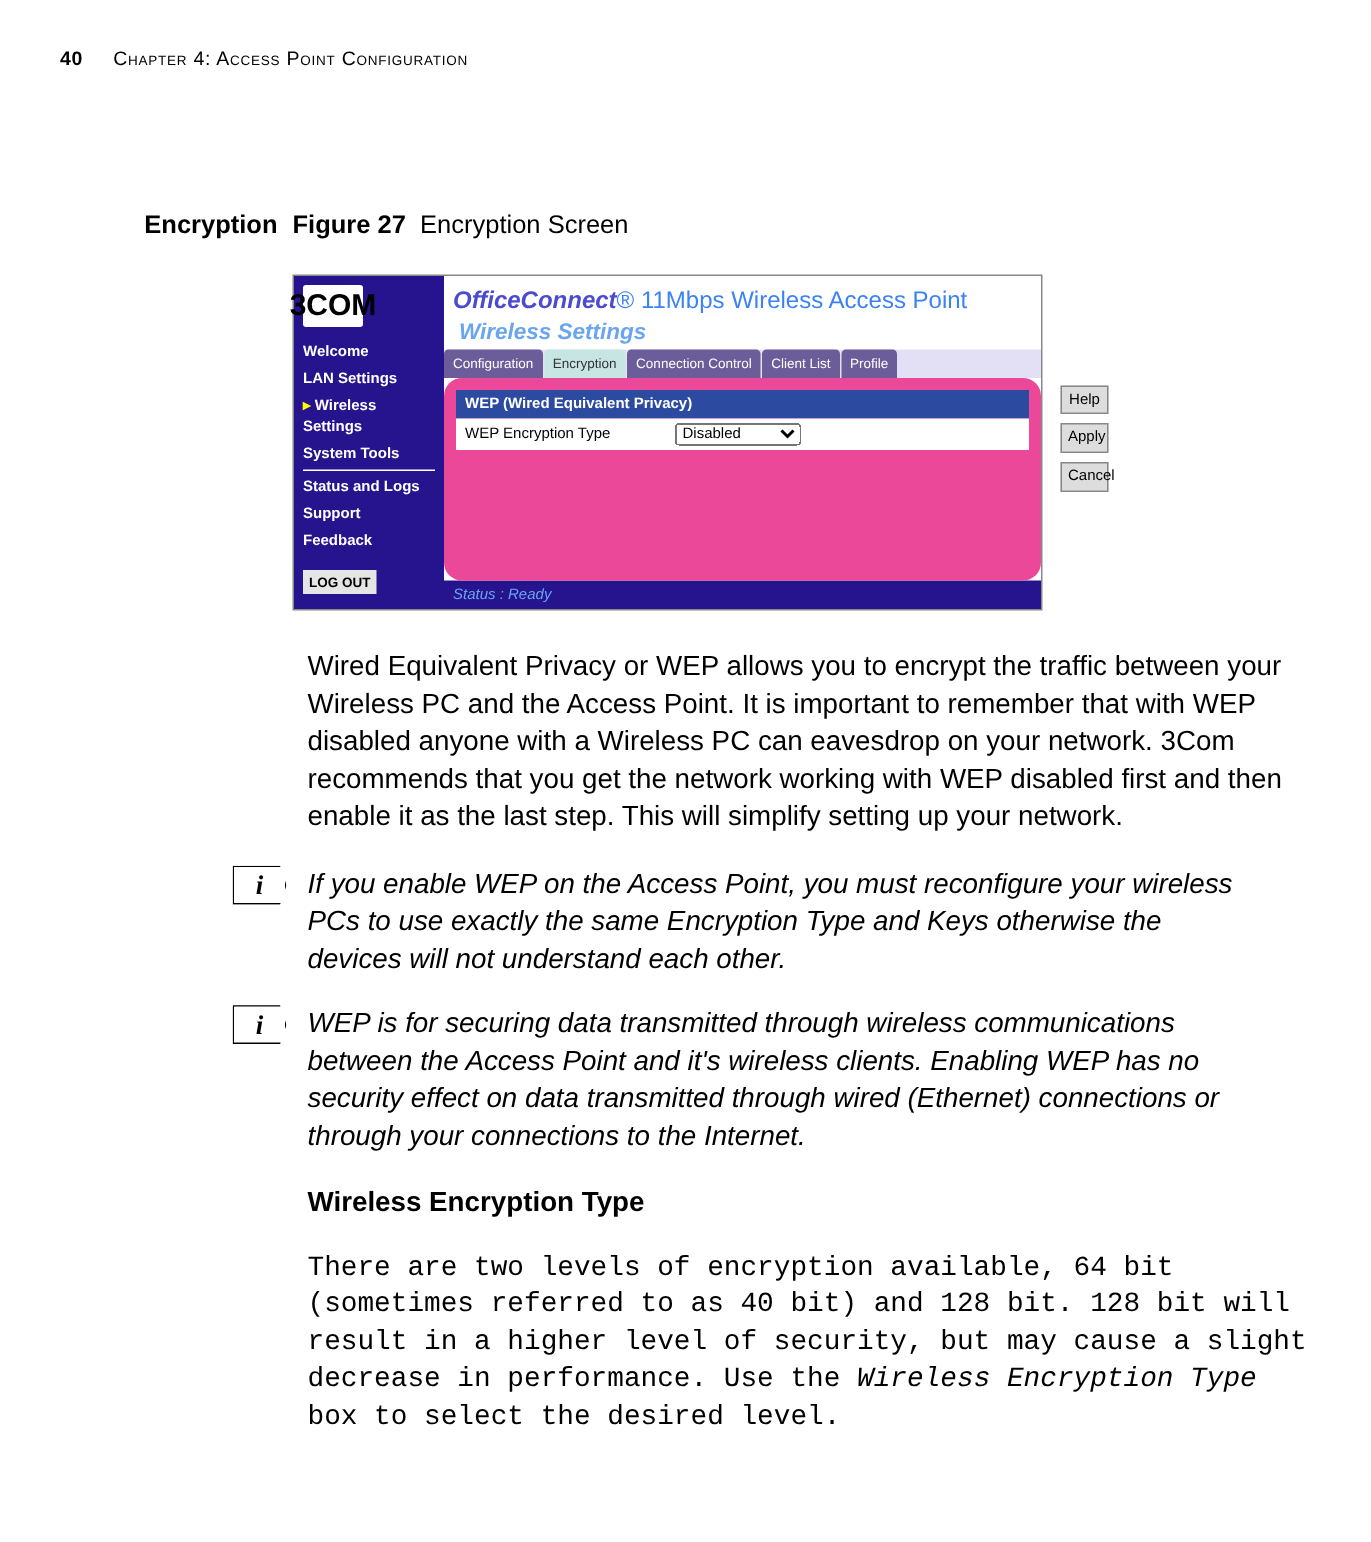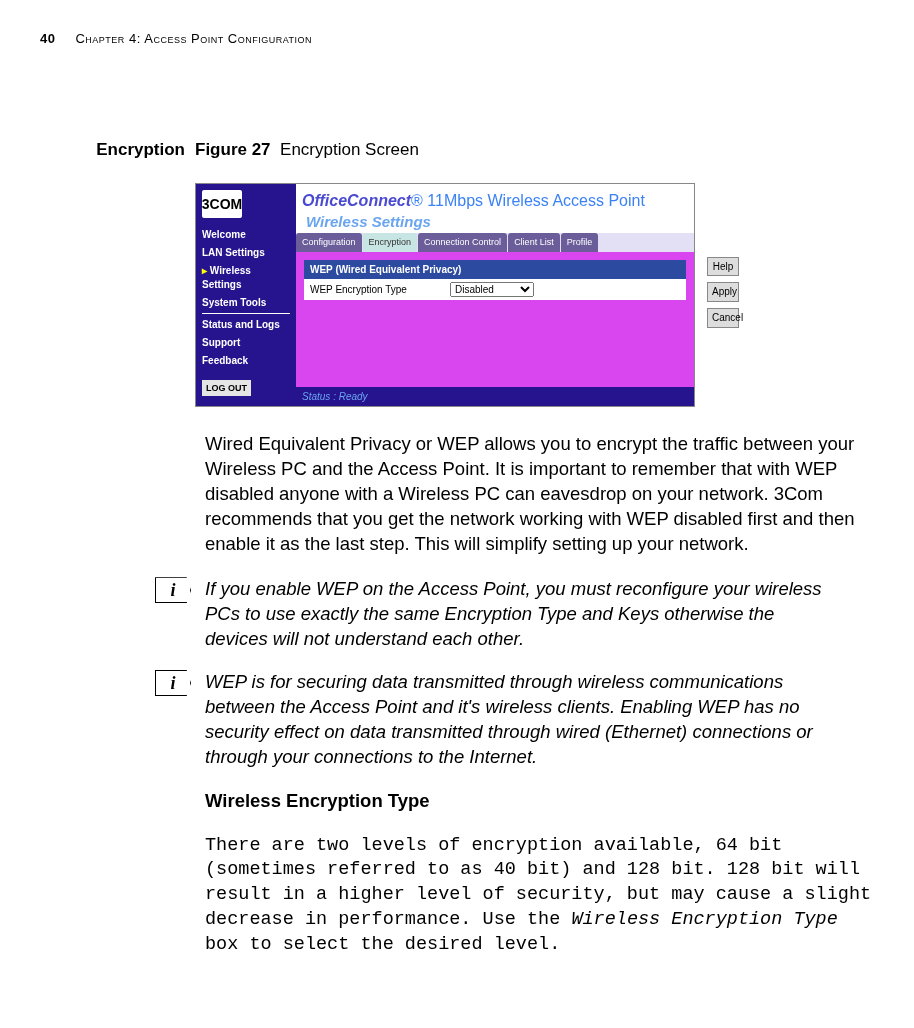--- a/index.html
+++ b/index.html
@@ -9,35 +9,35 @@
   .hdr { font-size:13px; letter-spacing:0.5px; display:flex; gap:20px; }
   .hdr .pg { font-weight:bold; }
   .hdr .chap { font-variant:small-caps; }
   .row-section { display:flex; margin-top:90px; }
   .left-col { width:155px; text-align:right; font-weight:bold; font-size:17px; padding-right:10px; }
   .right-col { flex:1; }
   .figcap { font-size:17px; }
   .figcap b { font-weight:bold; }
   .fig { margin-top:22px; border:1px solid #888; width:500px; font-family:Arial,sans-serif; }
   .fig-side { width:100px; background:#26138e; color:#fff; font-size:11px; font-weight:bold; padding:6px; }
-  .fig-side .logo { width:40px; height:28px; background:#fff; color:#000; font-size:14px; font-weight:bold;
+  .fig-side .logo { width:40px; height:28px; background:#fff; color:#000; font-size:20px; font-weight:bold;
                     display:flex; align-items:center; justify-content:center; border-radius:2px; margin-bottom:10px; }
   .fig-side .nav { margin:4px 0; font-weight:bold; font-size:10px; }
   .fig-side .nav.active::before { content:"▸ "; color:#ff0; }
   .fig-side hr { border:none; border-top:1px solid #fff; margin:4px 0; }
   .fig-side .logout { background:#e5e5e5; color:#000; font-size:9px; padding:2px 4px; margin-top:8px; display:inline-block; }
   .fig-main { flex:1; }
   .fig-brand { padding:6px 6px 0 6px; font-size:16px; }
   .fig-brand .oc { color:#4a4ad2; font-weight:bold; font-style:italic; }
   .fig-brand .ap { color:#3b82f6; }
   .fig-sub { color:#6aa5f0; font-weight:bold; font-style:italic; font-size:15px; padding-left:10px; }
   .tabs { display:flex; font-size:9px; background:#e3dff5; }
   .tab { background:#6a5d9a; color:#fff; padding:3px 6px; margin-right:1px; border-radius:3px 3px 0 0; }
   .tab.active { background:#c7e5e3; color:#333; }
-  .panel { background:#d946ef; padding:8px; position:relative; min-height:135px; }
+  .panel { background:#ec4899; padding:8px; position:relative; min-height:135px;border-radius:12px; }
   .wep-titlebar { background:#2c4aa0; color:#fff; font-size:10px; font-weight:bold; padding:3px 6px; }
   .wep-row { background:#fff; font-size:10px; padding:3px 6px; display:flex; align-items:center; }
   .wep-row .lbl { flex:0 0 140px; }
   .wep-row select { font-size:10px; width:84px; }
   .side-btns { position:absolute; right:-45px; top:5px; display:flex; flex-direction:column; gap:6px; }
   .side-btn { background:#ddd; border:1px solid #888; font-size:10px; padding:2px 4px; width:32px; text-align:center; }
   .panel-wrap { position:relative; }
   .statusbar { background:#26138e; color:#6aa5f0; font-size:10px; font-style:italic; padding:3px 6px; }
   .body-col { margin-left:165px; margin-top:25px; }
   .para { margin-bottom:20px; font-size:18.5px; line-height:1.35; }

